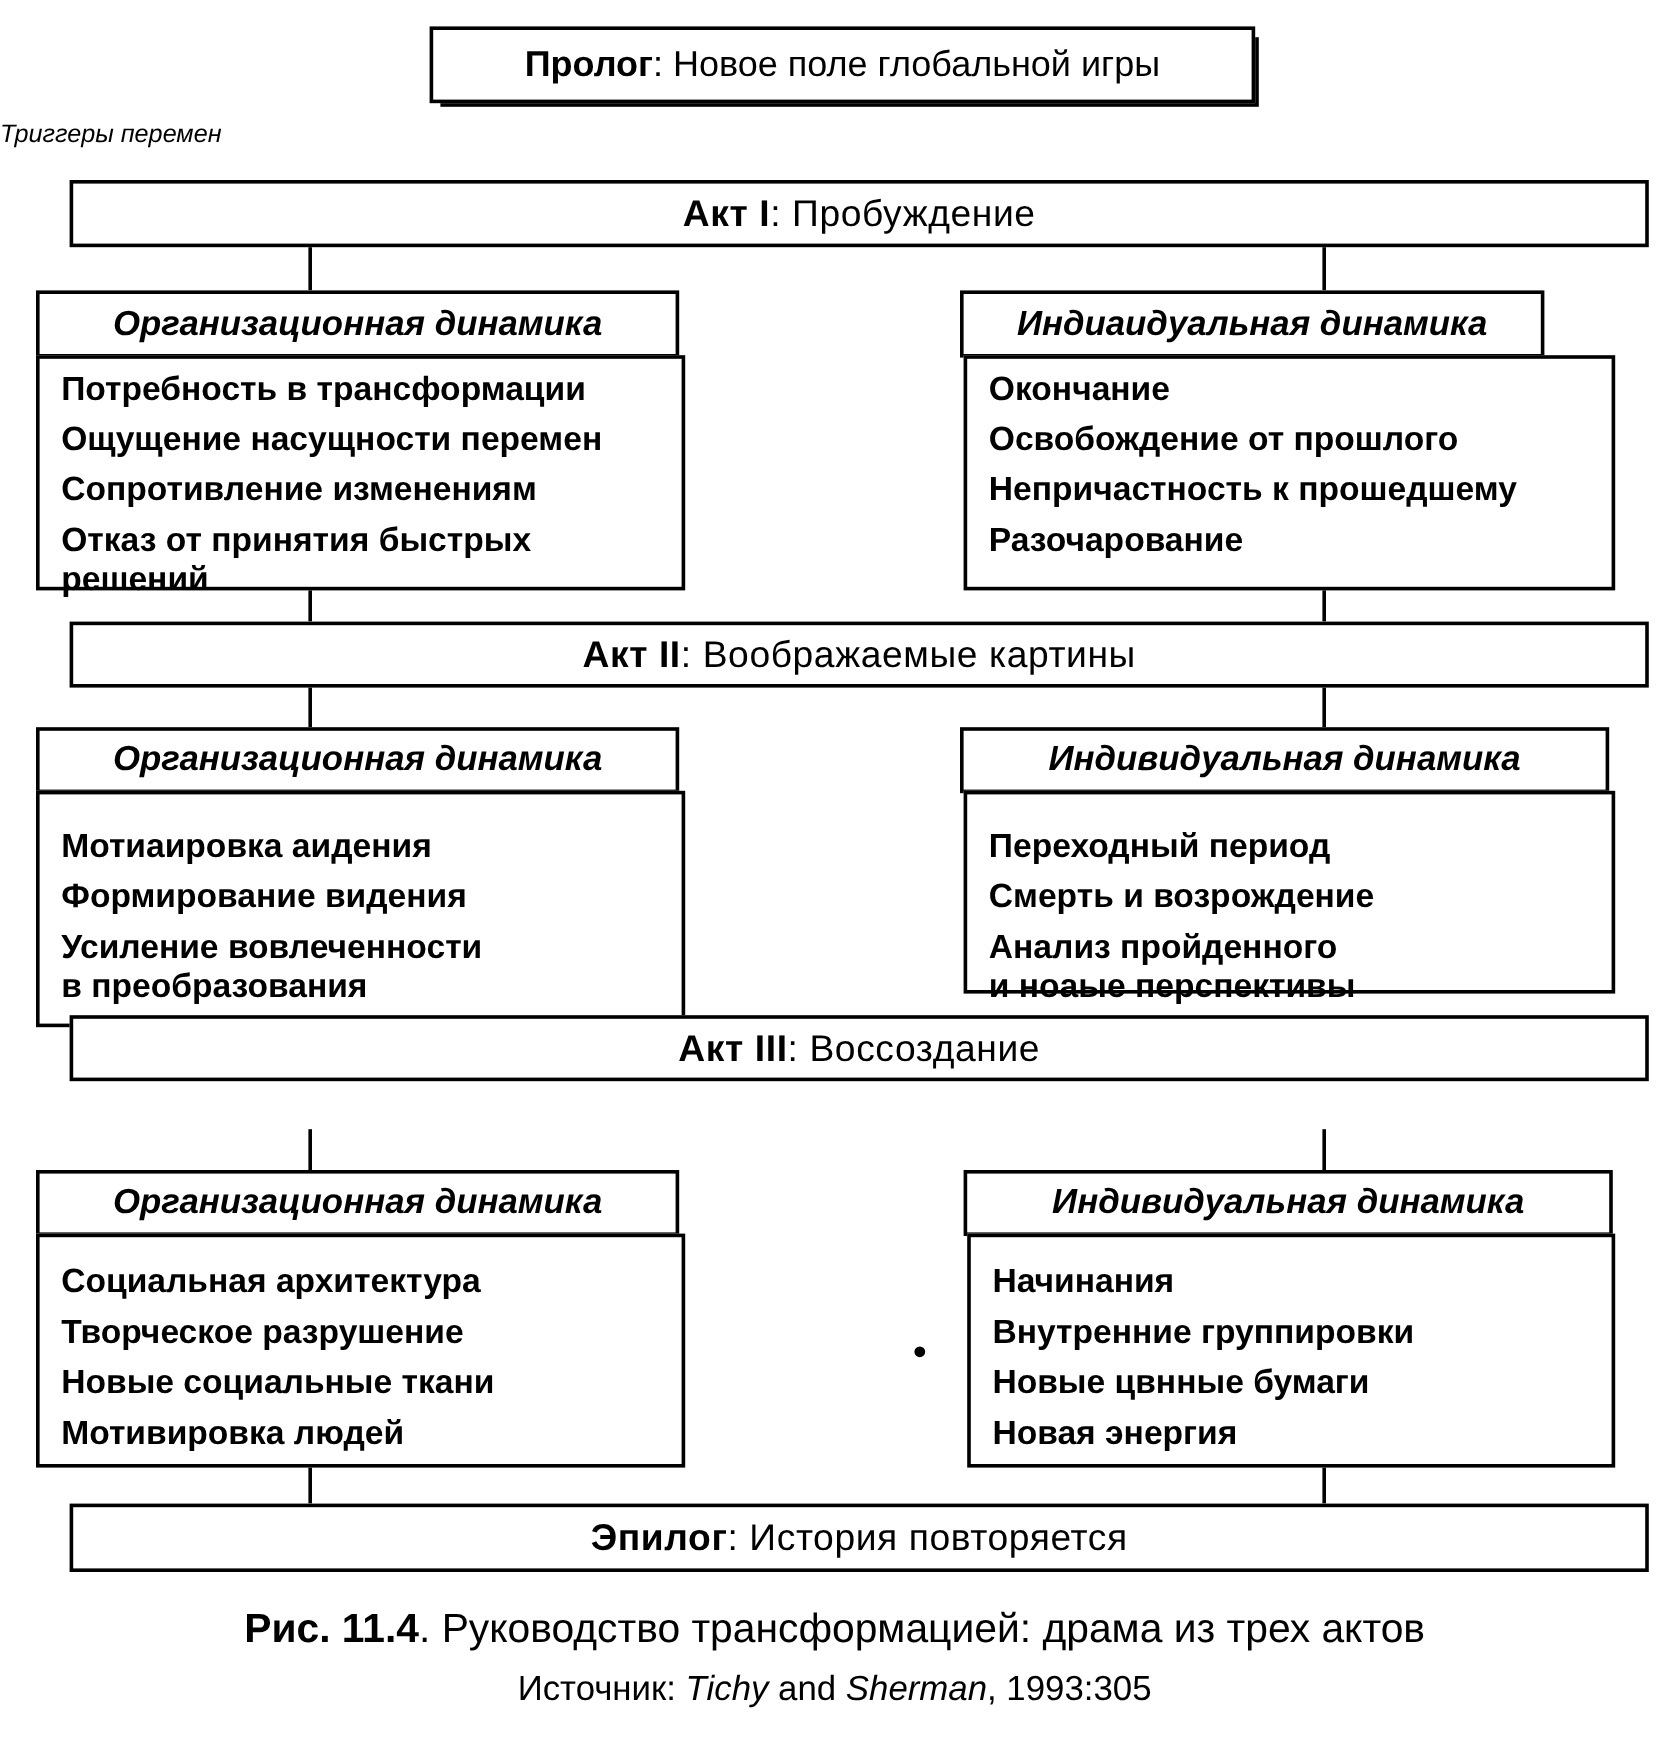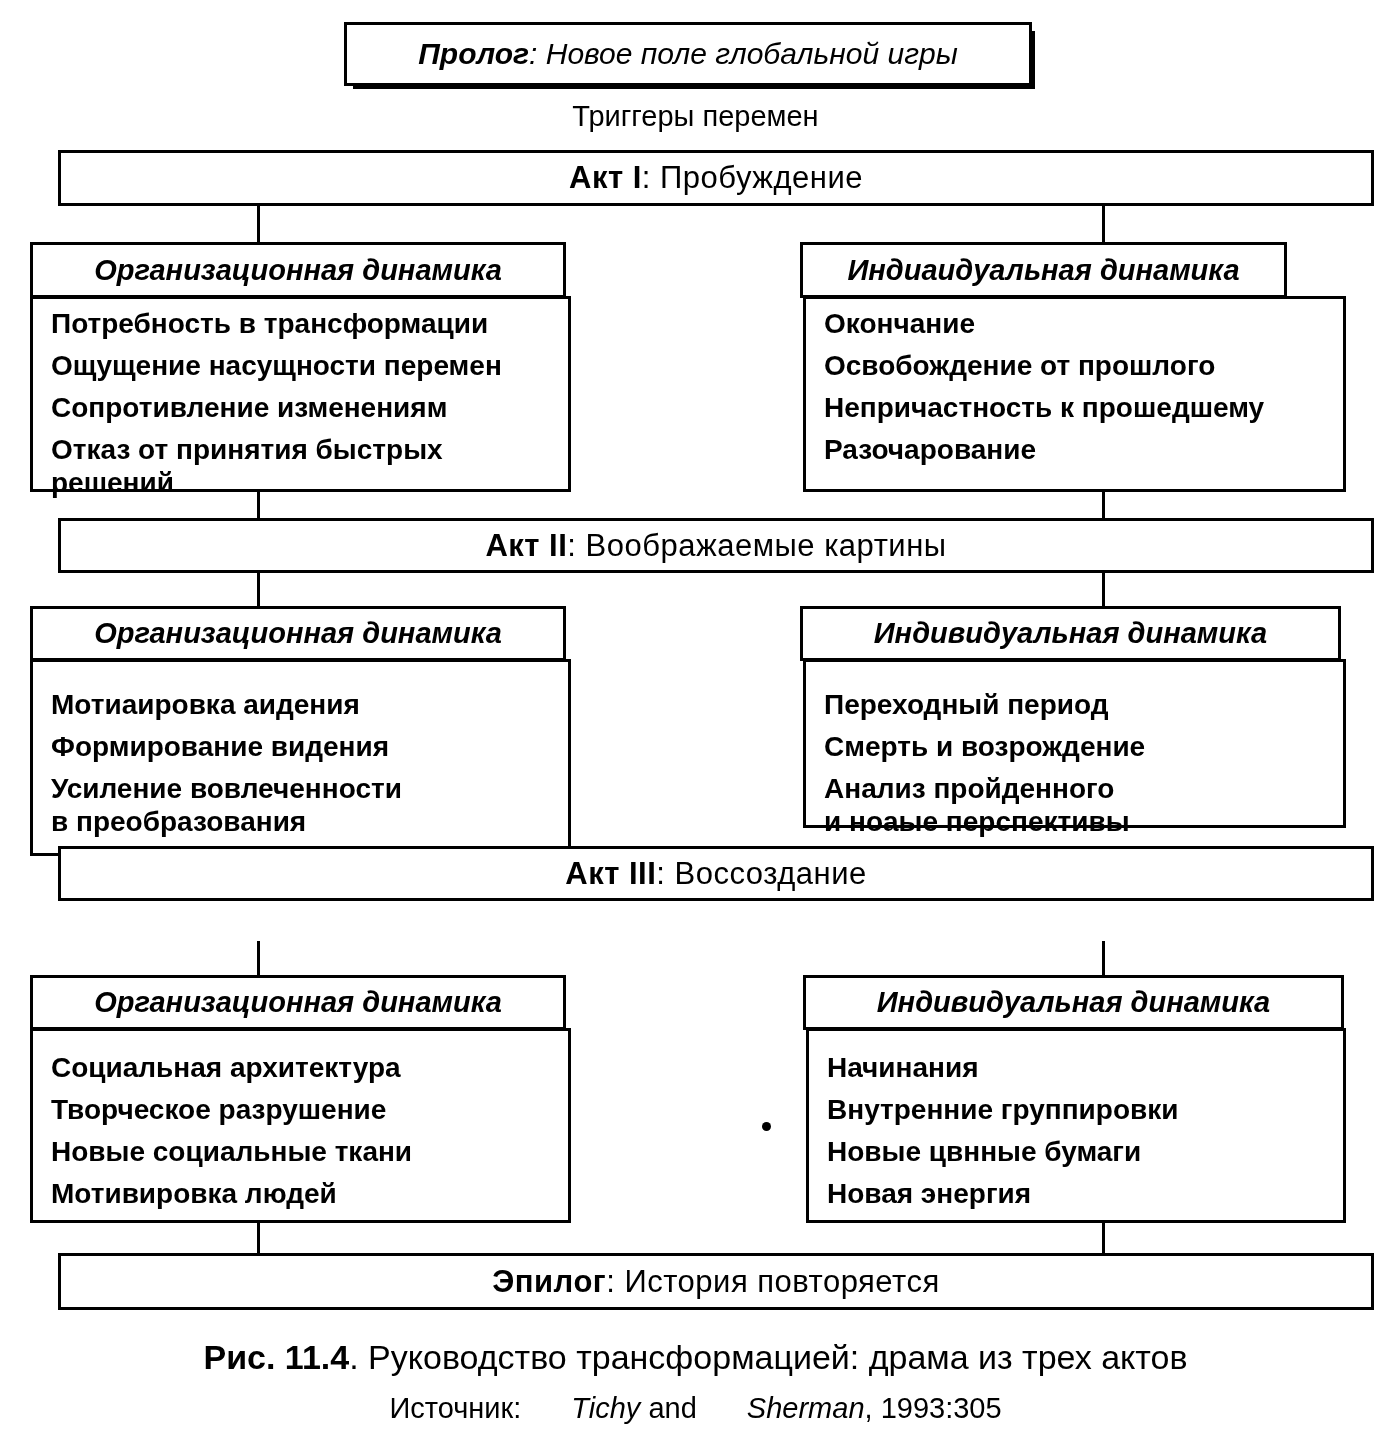--- a/index.html
+++ b/index.html
@@ -53,50 +53,50 @@
     display: flex;
     align-items: center;
     justify-content: center;
     font-size: 30px;
     box-shadow: 6px 6px 0 -3px #000;
   }
   #prolog-box .b { font-weight: 700; }
   #trigger-label {
     position: absolute;
     left: 0; top: 100px; width: 100%;
-    text-align: center;
-    font-size: 29px;
+    font-size: 21px;
+    font-style: italic;
   }
   .stray-dot {
     position: absolute;
     width: 9px; height: 9px;
     border-radius: 50%;
     background: #000;
   }
   .caption1 {
     position: absolute;
     left: 0; top: 1338px; width: 100%;
     text-align: center;
     font-size: 34px;
   }
   .caption1 .b { font-weight: 700; }
   .caption2 {
     position: absolute;
     left: 0; top: 1392px; width: 100%;
     text-align: center;
     font-size: 29px;
   }
-  .caption2 .i { font-style: italic; margin-left: 42px; }
+  .caption2 .i { font-style: italic; }
 </style>
 </head>
 <body>
 
 <div id="page">
 
-  <div id="prolog-box" class="box" style="left:344px; top:22px; width:688px; height:64px;font-style:italic;">
+  <div id="prolog-box" class="box" style="left:358px; top:22px; width:688px; height:64px;">
     <span><span class="b">Пролог</span><span>: Новое поле глобальной игры</span></span>
   </div>
 
   <div id="trigger-label">Триггеры перемен</div>
 
   <div class="box act-box" style="left:30px; top:150px; width:1316px; height:56px;">
     <span><span class="b">Акт I</span><span>: Пробуждение</span></span>
   </div>
 
   <div class="vline" style="left:257px; top:206px; height:36px;"></div>

